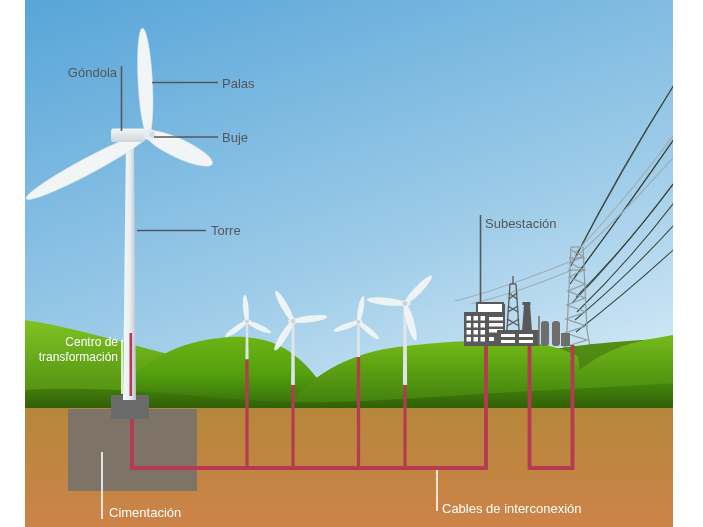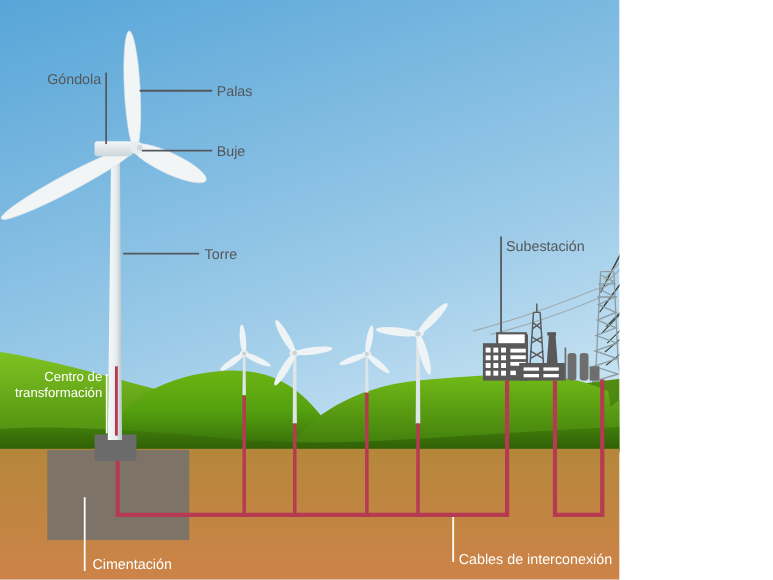--- a/index.html
+++ b/index.html
@@ -1,20 +1,21 @@
 <!DOCTYPE html>
 <html><head>
 <meta charset="utf-8">
 <style>
   html,body{margin:0;padding:0;background:#ffffff;}
   .stage{
     position:relative;
-    width:563px;height:527px;
+    width:648px;height:527px;
     overflow:hidden;
     font-family:"Liberation Sans", sans-serif;
+    margin-left:25px;
   }
   svg{display:block;}
   text{font-family:"Liberation Sans", sans-serif;}
   .lbl-dark{fill:#54575a;font-size:13px;}
   .lbl-white{fill:#ffffff;font-size:13px;}
   .lbl-white-sm{fill:#ffffff;font-size:12px;}
 </style>
 </head>
 <body>
 

